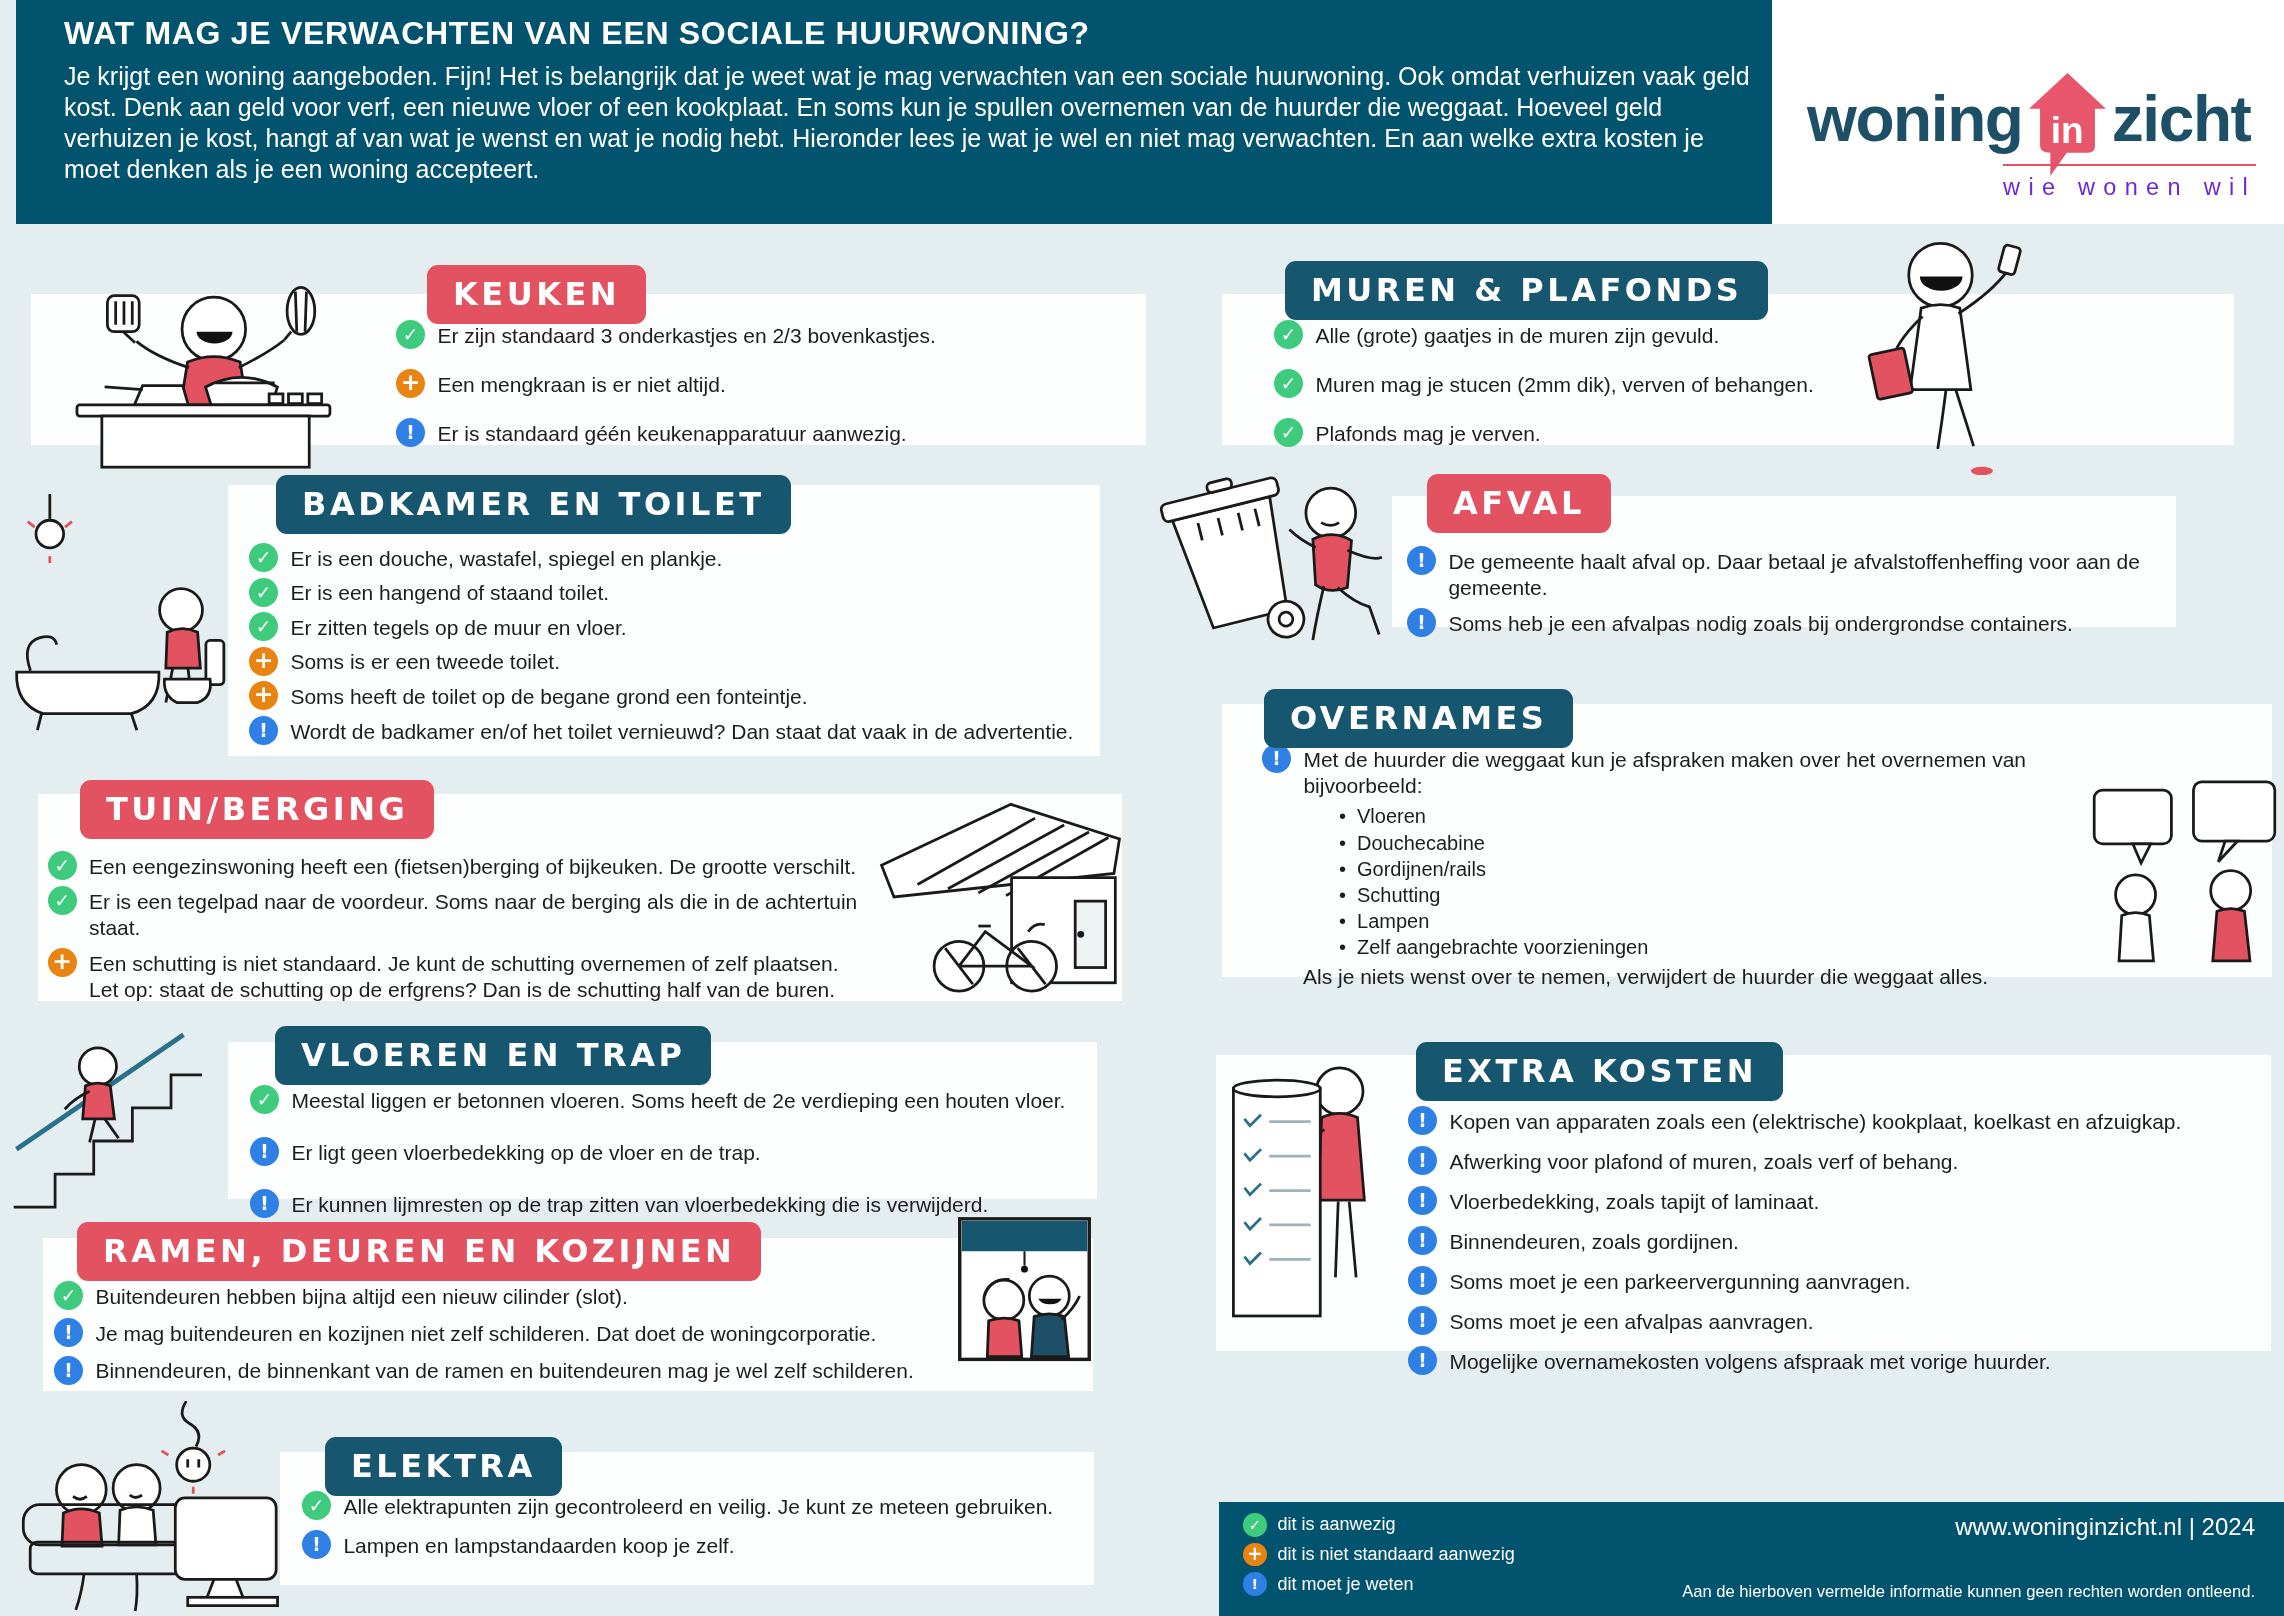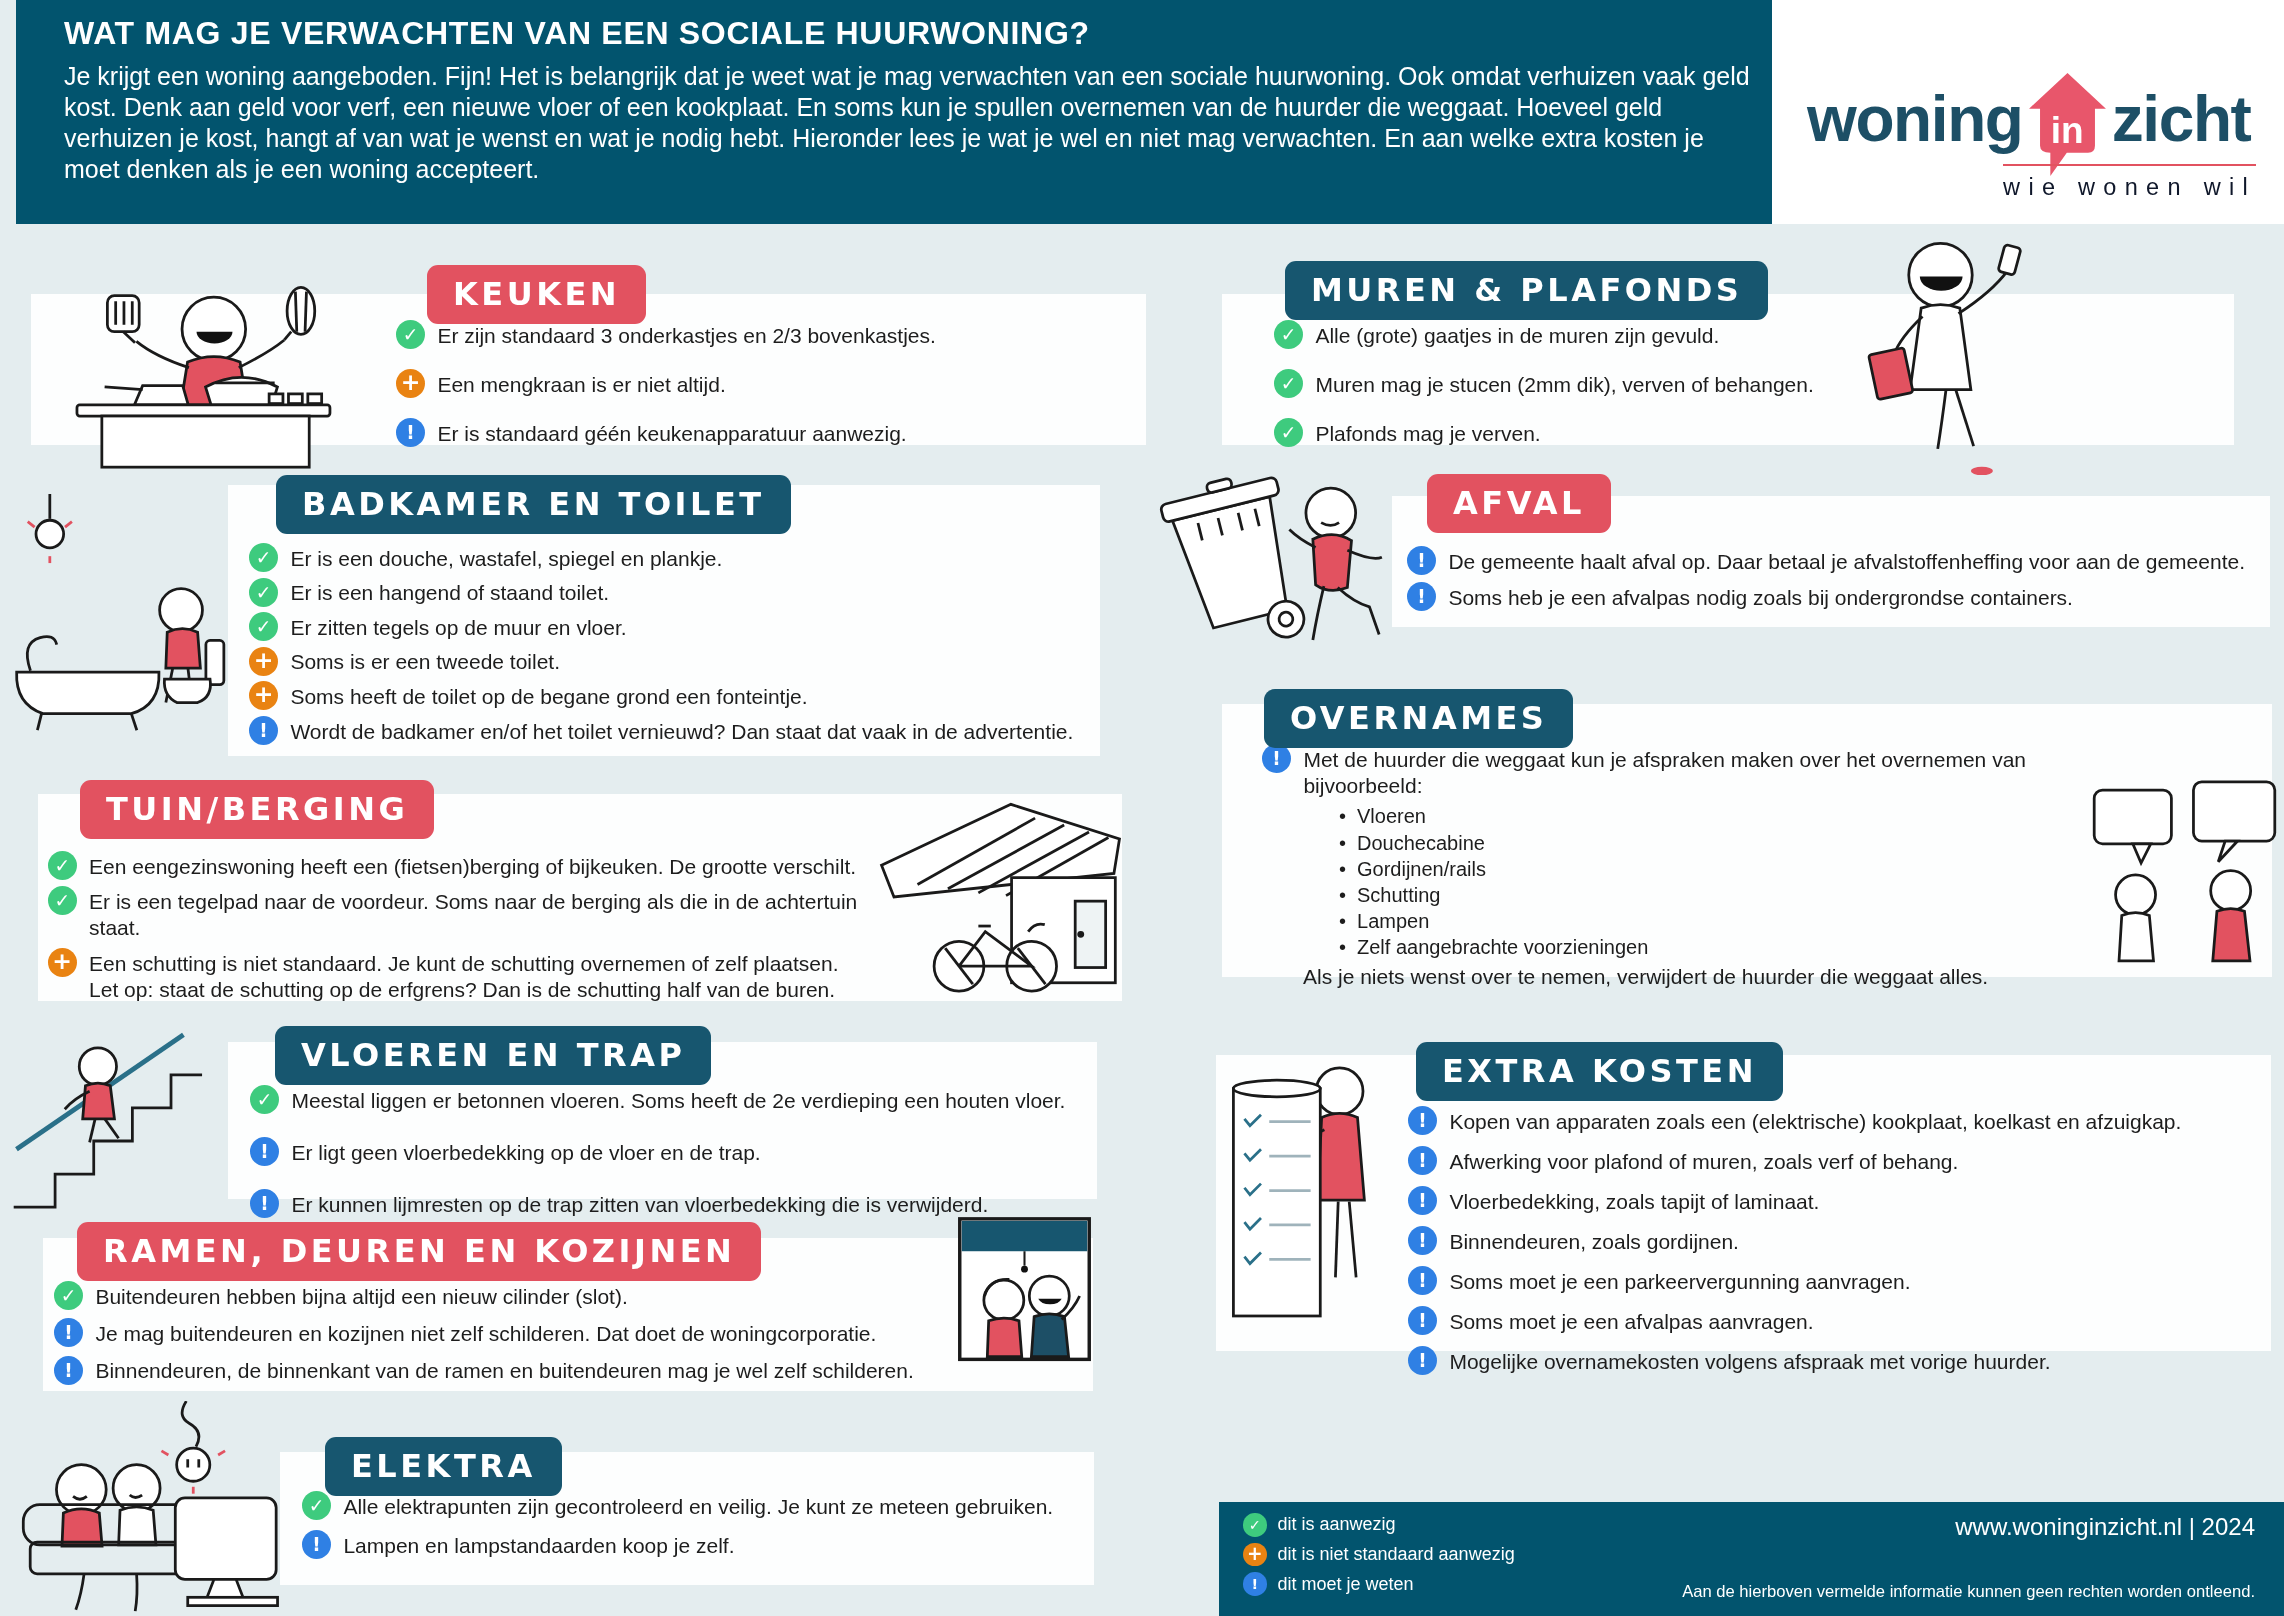--- a/index.html
+++ b/index.html
@@ -11,21 +11,21 @@
   .banner h1{position:absolute;left:48px;top:15px;margin:0;color:#fff;font-size:32px;letter-spacing:0.7px;}
   .banner p{position:absolute;left:48px;top:61px;margin:0;color:#fff;font-size:25px;line-height:1.24;width:1699px;}
 
   
   .logobox{position:absolute;left:1772px;top:0;width:512px;height:224px;background:#ffffff;}
   .logorow{position:absolute;left:35px;top:64px;display:flex;align-items:center;}
   .logoword{font-size:64px;font-weight:bold;color:#1d4f66;letter-spacing:-1.4px;}
   .loghouse{position:relative;width:81px;height:109px;margin:0 4.1px;top:5.5px;}
   .loghouse span{position:absolute;left:0;top:40px;width:81px;text-align:center;color:#fff;
                  font-size:37px;font-weight:bold;}
-  .tagline{position:absolute;right:28px;top:164px;color:#0f172a;font-size:23.5px;letter-spacing:8.3px;
+  .tagline{position:absolute;right:28px;top:164px;color:#6d28d9;font-size:23.5px;letter-spacing:8.3px;
            border-top:2.1px solid #e25260;padding-top:8.3px;white-space:nowrap;}
 
   
   .shdr{position:absolute;color:#fff;font-weight:bold;font-size:32px;letter-spacing:3.5px;
         padding:10.4px 26px;border-radius:11px;white-space:nowrap;z-index:5;
         font-family:"DejaVu Sans",sans-serif;}
   .shdr.red{background:#e25260;}
   .shdr.teal{background:#17566f;}
 
   
@@ -226,21 +226,21 @@
       <circle cx="272" cy="78" r="36" fill="#fff"></circle>
       <path d="M258 92 q14 8 26 0"></path>
       <path d="M246 116 q30 -14 56 2 l-6 68 q-26 10 -46 -4 z" fill="#e25260"></path>
       <path d="M250 128 Q226 116 212 102"></path>
       <path d="M296 132 Q332 148 346 142"></path>
       <path d="M262 184 q-10 42 -16 78"></path>
       <path d="M282 186 q24 22 46 28 l14 40"></path>
     </svg>
   </div>
   <div class="shdr red" style="left:1427px;top:474px">AFVAL</div>
-  <div class="card" style="left:1392px;top:496px;width:878px;height:131px;padding:50px 14px 0 15px">
+  <div class="card" style="left:1392px;top:496px;width:784px;height:131px;padding:50px 14px 0 15px">
     <div class="rows" style="gap:7px">
       <div class="row">
         <span class="b" data-icon="info"></span>
         <span class="txt">De gemeente haalt afval op. Daar betaal je afvalstoffenheffing voor aan de gemeente.</span>
       </div>
       <div class="row">
         <span class="b" data-icon="info"></span>
         <span class="txt">Soms heb je een afvalpas nodig zoals bij ondergrondse containers.</span>
       </div>
     </div>

